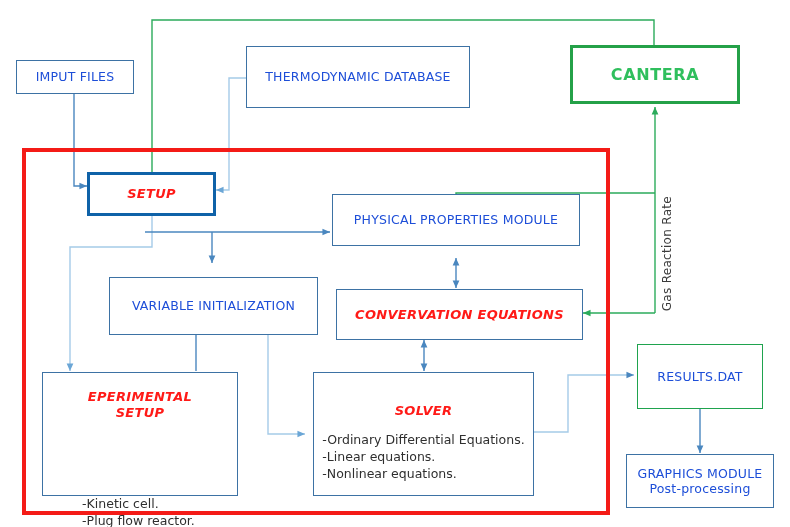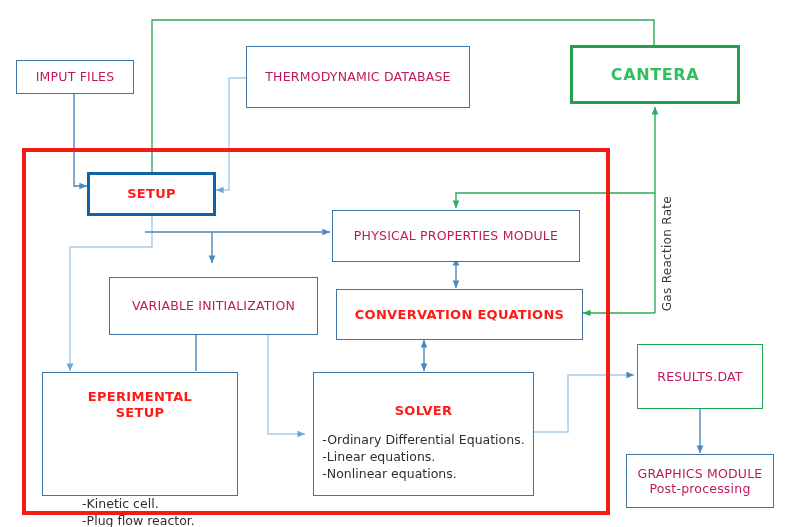--- a/index.html
+++ b/index.html
@@ -45,22 +45,22 @@
     align-self: center;
   }
 
   
   .b-blue-thin  { border: 1px solid #3d72a4; }
   .b-blue-thick { border: 3px solid #0f62a8; }
   .b-green-thin { border: 1.5px solid #1fa34e; }
   .b-green-thick{ border: 3.5px solid #24a148; }
 
   
-  .t-dark  { color: #be185d; font-size: 12.5px; letter-spacing: .2px; }
-  .t-red   { color: #ff1a17; font-size: 13px; font-weight: bold; letter-spacing: .3px; }
+  .t-dark  { color: #1d4ed8; font-size: 12.5px; letter-spacing: .2px; }
+  .t-red   { color: #ff1a17; font-size: 13px; font-weight: bold; letter-spacing: .3px; font-style: italic; }
   .t-green { color: #2fbf5d; font-size: 16px; font-weight: bold; letter-spacing: .6px; }
   .t-body  { color: #2f2f2f; font-size: 12.5px; }
 
   .redzone {
     position: absolute;
     box-sizing: border-box;
     border: 4px solid #f41b17;
     background: transparent;
   }
   .vlabel {
@@ -136,21 +136,21 @@
   </div>
 
   <div class="node b-green-thick" style="left:570px; top:45px; width:170px; height:59px;">
     <div class="title t-green">CANTERA</div>
   </div>
 
   <div class="node b-blue-thick" style="left:87px; top:172px; width:129px; height:44px;">
     <div class="title t-red">SETUP</div>
   </div>
 
-  <div class="node b-blue-thin" style="left:332px; top:210px; width:248px; height:52px;">
+  <div class="node b-blue-thin" style="left:332px; top:194px; width:248px; height:52px;">
     <div class="title t-dark">PHYSICAL PROPERTIES MODULE</div>
   </div>
 
   <div class="node b-blue-thin" style="left:109px; top:265px; width:209px; height:58px;margin-top:12px;">
     <div class="title t-dark">VARIABLE INITIALIZATION</div>
   </div>
 
   <div class="node b-blue-thin" style="left:336px; top:289px; width:247px; height:51px;">
     <div class="title t-red">CONVERVATION EQUATIONS</div>
   </div>

